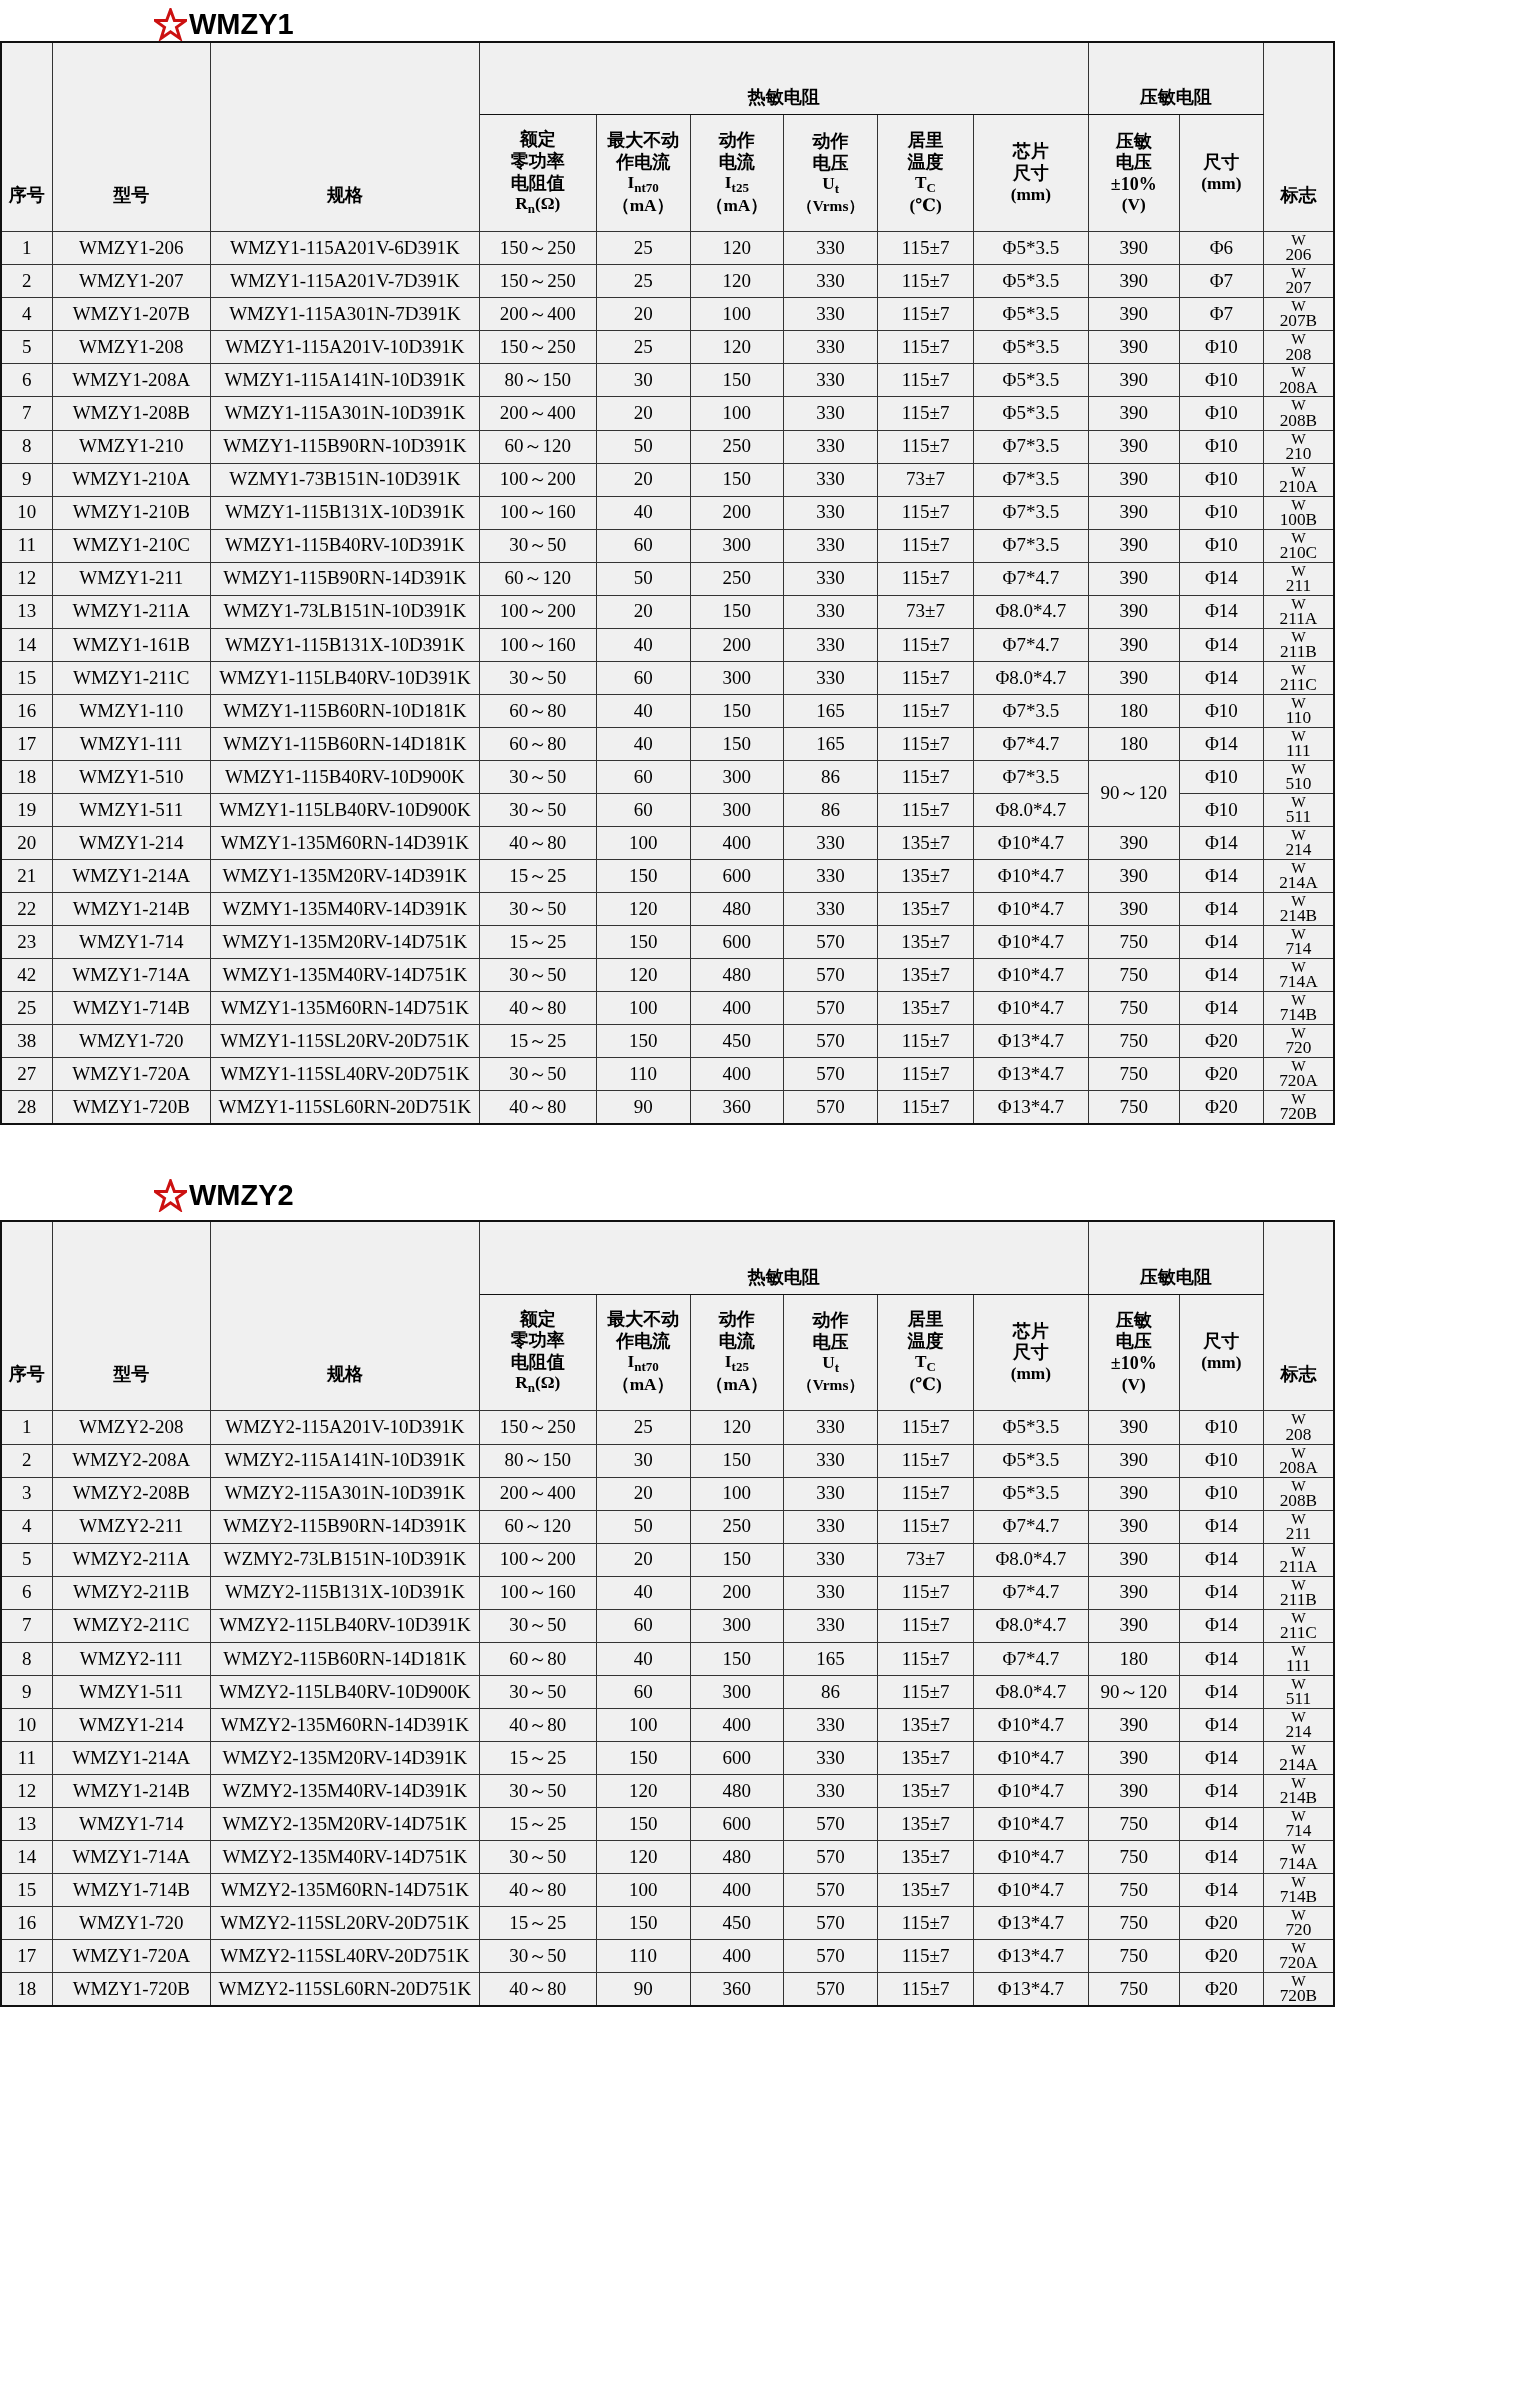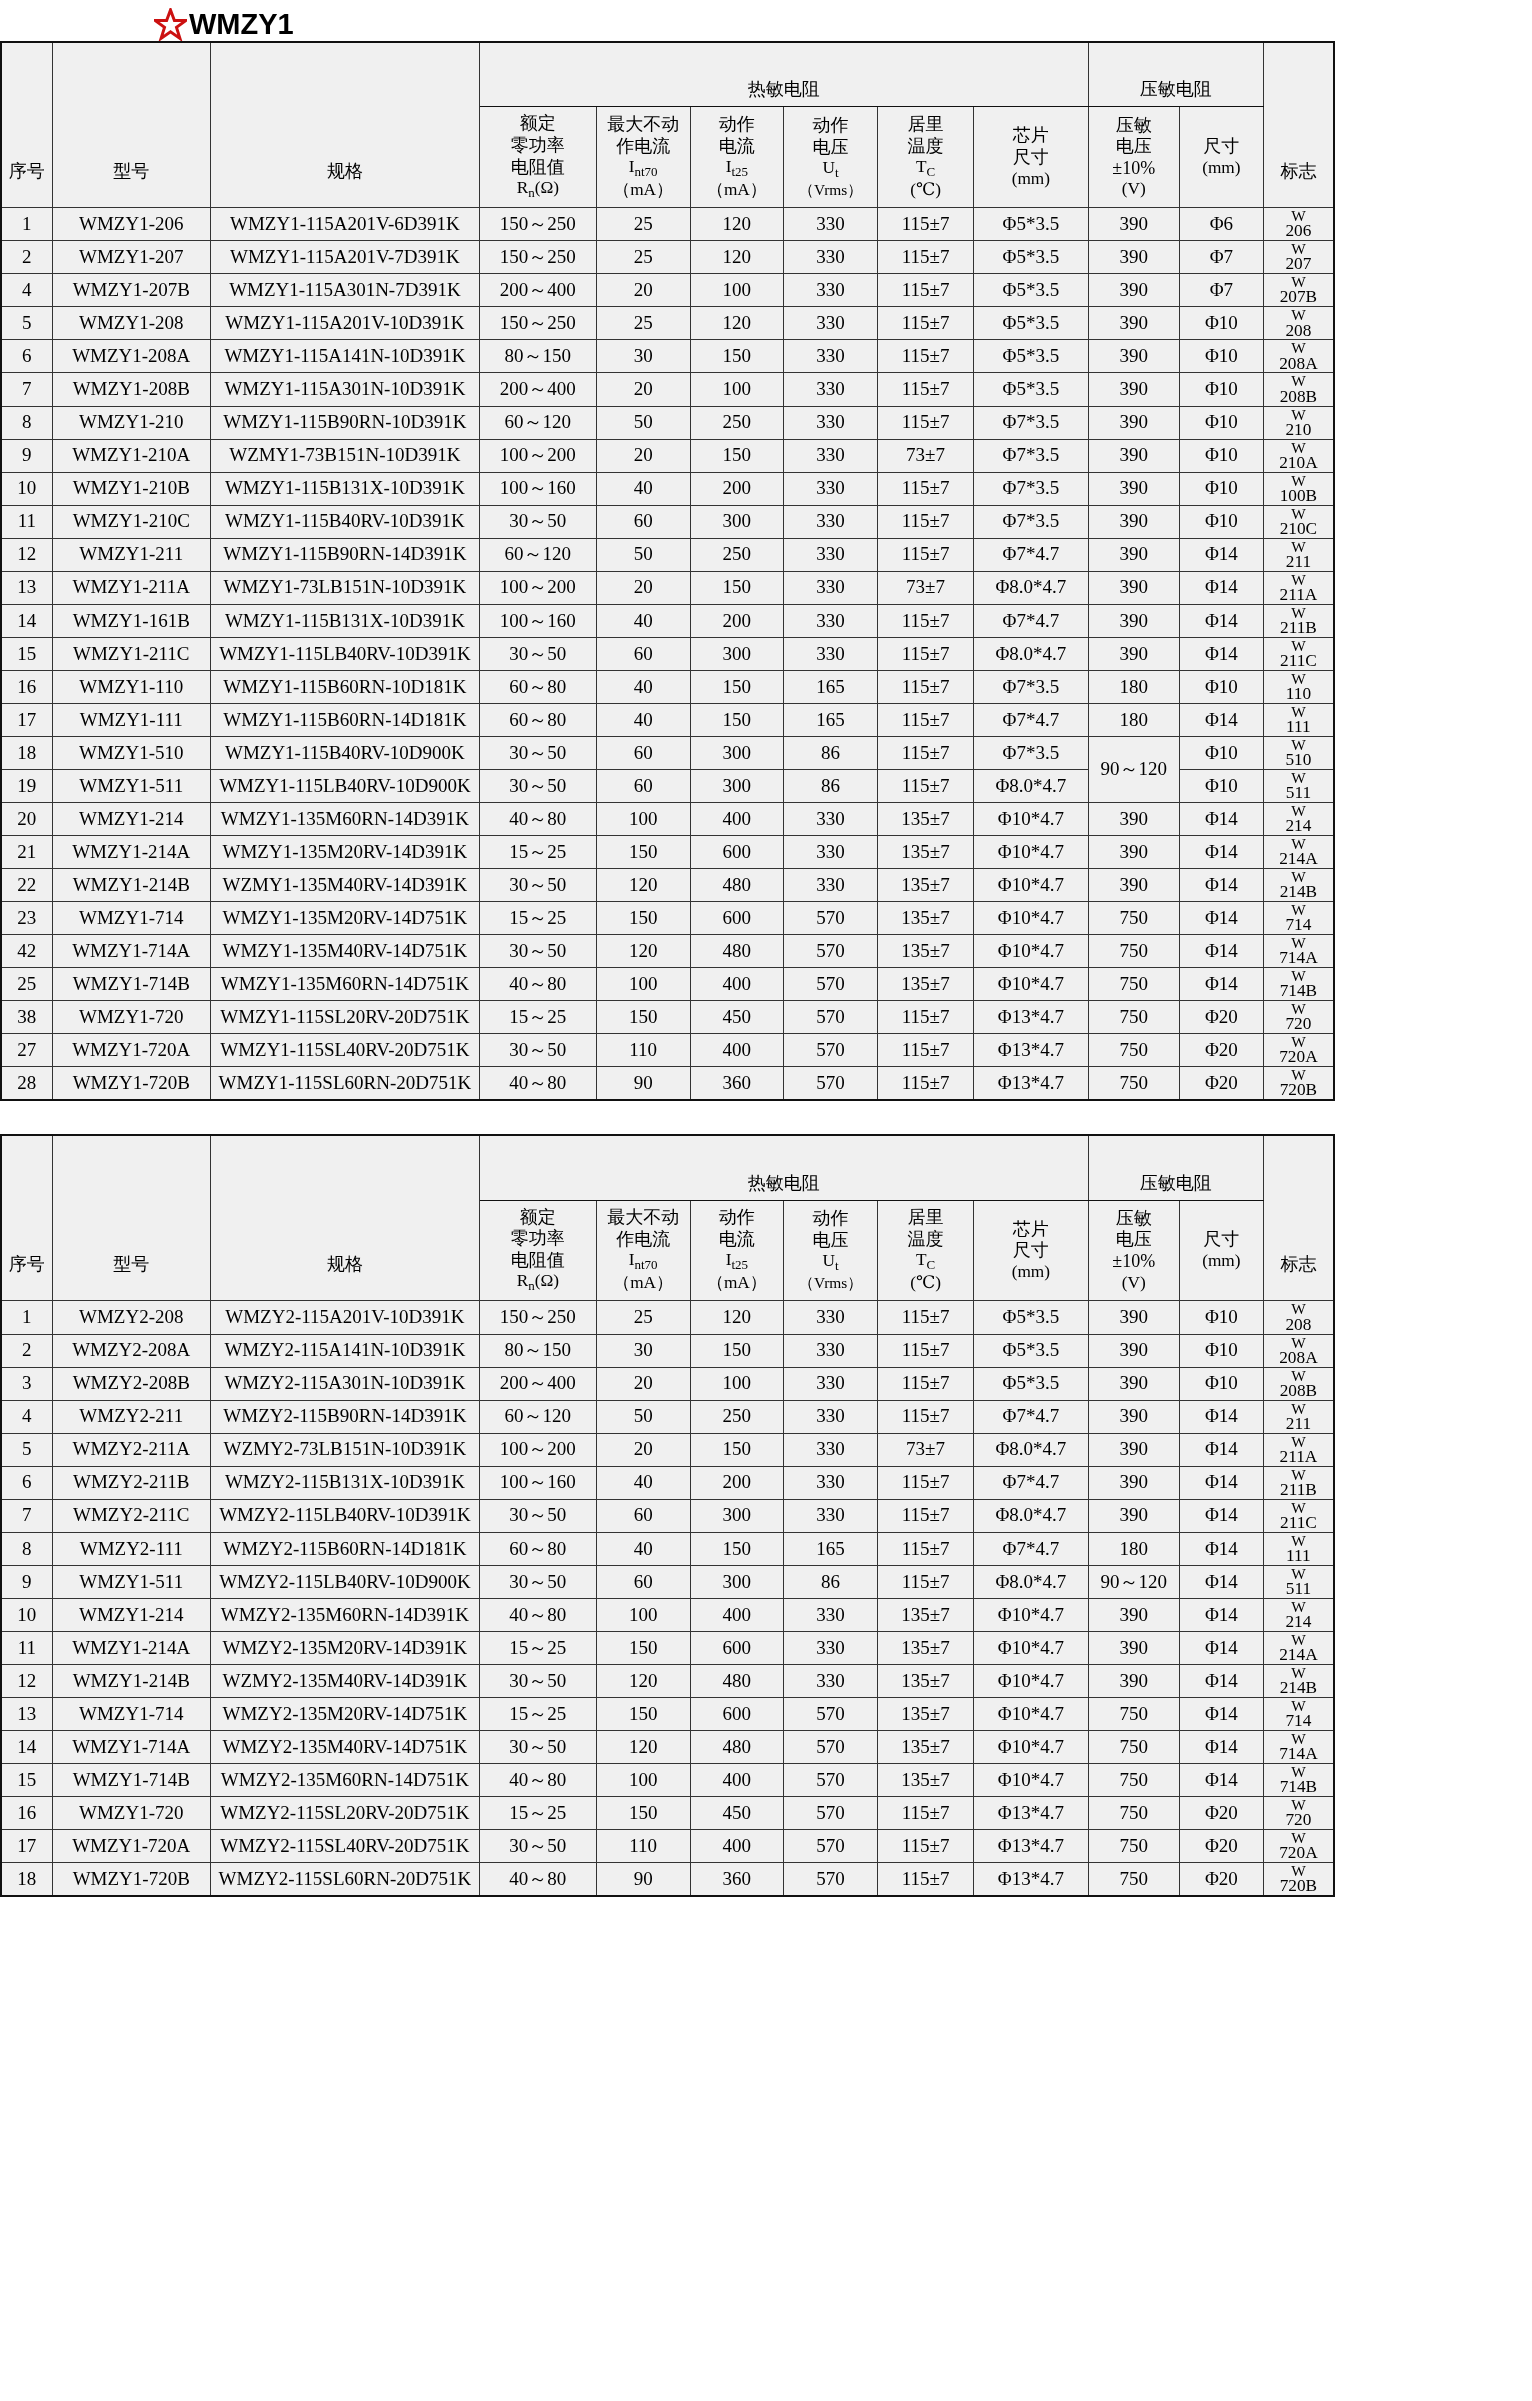--- a/index.html
+++ b/index.html
@@ -43,21 +43,22 @@
     text-align:center;
     vertical-align:middle;
     font-weight:normal;
     padding:0;
     background:#f0f0f0;
     font-size:18px;
     line-height:1.18;
   }
   table.spec thead th{
     font-size:18px;
-    padding:6px 1px;
+    padding:14px 1px;
+    font-weight:bold;
   }
   .grp{border-bottom:1.9px solid #111 !important;}
   .hdr-unit{font-size:17.3px;}
   .sub{font-size:13px;vertical-align:sub;}
   .hdr-stack{display:block;line-height:1.2;}
 
   
   table.spec tbody td{height:30px;font-size:19px;}
   td.c-no{width:42px;}
   td.c-model{width:130px;}
@@ -677,20 +678,28 @@
                 <span class="n">720B</span>
               </span>
             </td>
           </tr>
         </tbody>
     </table>
   </div>
 
   <div class="spacer"></div>
 
+  <div class="section-head sec2">
+    <span class="star">
+      <svg viewBox="0 0 100 100" aria-hidden="true">
+        <polygon points="50,6 61.8,38.2 96,38.2 68.1,58.6 78.5,92 50,72 21.5,92 31.9,58.6 4,38.2 38.2,38.2" fill="none" stroke="#cc1111" stroke-width="9" stroke-linejoin="miter"></polygon>
+      </svg>
+    </span>
+    <span class="sec-title">WMZY2</span>
+  </div>
 
   <div class="tbl-wrap tbl2-wrap">
     <table class="spec">
       <colgroup>
         <col style="width:42px">
           <col style="width:130px">
           <col style="width:221px">
         <col style="width:96px">
           <col style="width:77px">
           <col style="width:77px">

